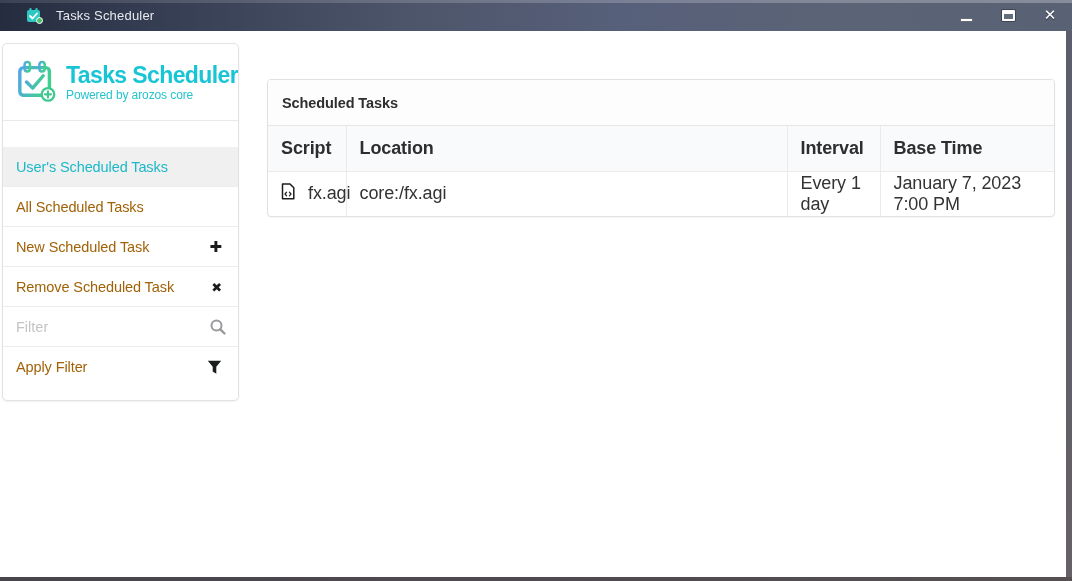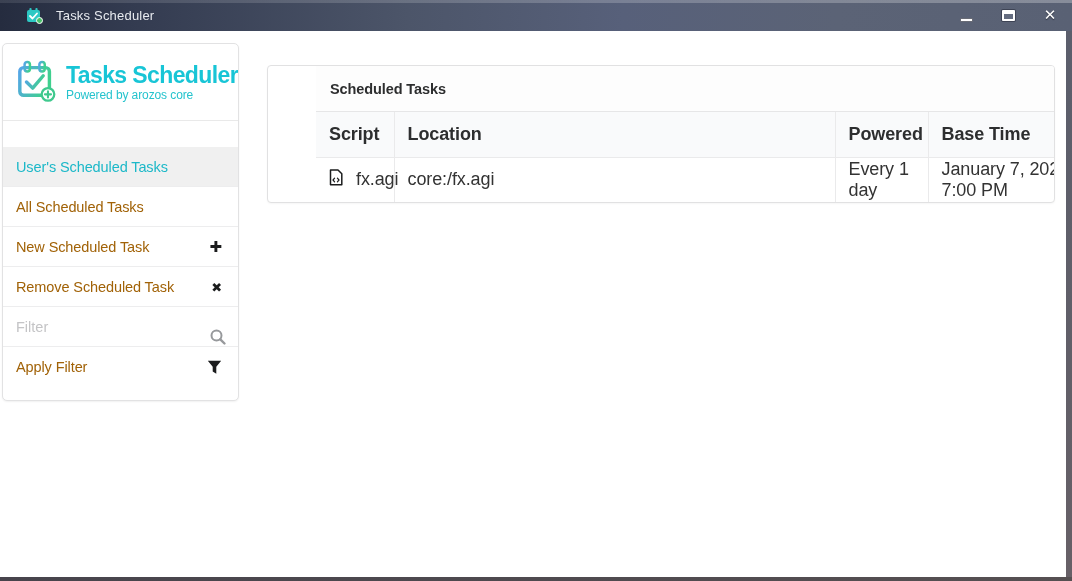--- a/index.html
+++ b/index.html
@@ -50,32 +50,32 @@
     height:40px; display:flex; align-items:center; padding:0 16px 0 13px;
     border-bottom:1px solid #ededee; font-size:14.5px; color:#a16207; cursor:pointer;
     background:#fff; letter-spacing:-0.1px;
   }
   .menu-item:last-child { border-bottom:none; }
   .menu-item.active { background:#f0f0f0; color:#1cb8c8; }
   .menu-item .spacer { flex:1; }
   .mi-icon { font-family:"DejaVu Sans", sans-serif; color:#1b1c1d; }
   .glyph-plus::before { content:"\271A"; font-size:15px; font-weight:bold; }
   .glyph-x::before { content:"\2716"; font-size:13px; font-weight:bold; }
-  .filter-row { height:40px; display:flex; align-items:flex-end; border-bottom:1px solid #ededee; padding:0 14px 0 0; }
+  .filter-row { height:40px; display:flex; align-items:center; border-bottom:1px solid #ededee; padding:0 14px 0 0; }
   .filter-input {
     flex:1; height:100%; border:none; outline:none; padding:0 6px 0 13px;
     font-size:14.5px; font-family:"Liberation Sans", sans-serif; color:#333;
   }
   .filter-input::placeholder { color:#c4c4c6; }
 
   
   .main-card {
-    position:absolute; left:267px; top:34px; width:788px; height:138px;
+    position:absolute; left:267px; top:48px; width:788px; height:138px;
     border:1px solid #e1e1e2; border-radius:4px; background:#fff;
-    box-shadow:0 1px 2px rgba(0,0,0,.04); overflow:hidden;padding-left:48px;
+    box-shadow:0 1px 2px rgba(0,0,0,.04); overflow:hidden;
   }
   .card-header {
     height:46px; background:#fdfdfd; border-bottom:1px solid #e6e6e7;
     display:flex; align-items:center; padding-left:14px;
     font-weight:bold; font-size:14.5px; color:#2d2e2f; letter-spacing:-0.1px;
   }
   table.tasks { width:100%; border-collapse:collapse; table-layout:fixed; font-size:18px; color:#333; }
   table.tasks th, table.tasks td { text-align:left; padding:0 0 0 13px; height:45px; border-left:1px solid #eaeaeb; vertical-align:middle; letter-spacing:-0.1px; }
   table.tasks th:first-child, table.tasks td:first-child { border-left:none; }
   table.tasks thead th { background:#f9fafb; font-weight:bold; color:#2d2e2f; border-bottom:1px solid #eaeaeb; height:45px; }
@@ -182,21 +182,21 @@
         <colgroup>
           <col class="col-script">
             <col class="col-location">
             <col class="col-interval">
             <col class="col-basetime">
         </colgroup>
         <thead>
           <tr>
             <th>Script</th>
             <th>Location</th>
-            <th>Powered</th>
+            <th>Interval</th>
             <th>Base Time</th>
           </tr>
         </thead>
         <tbody>
           <tr>
             <td>
               <span class="script-cell">
                 <span class="file-icon">
                   <svg width="14" height="17" viewBox="0 0 14 17">
                     <path d="M1.5 1 H9 L12.8 4.8 V15.8 H1.5 Z" fill="none" stroke="#1b1c1d" stroke-width="1.5" stroke-linejoin="round"></path>

